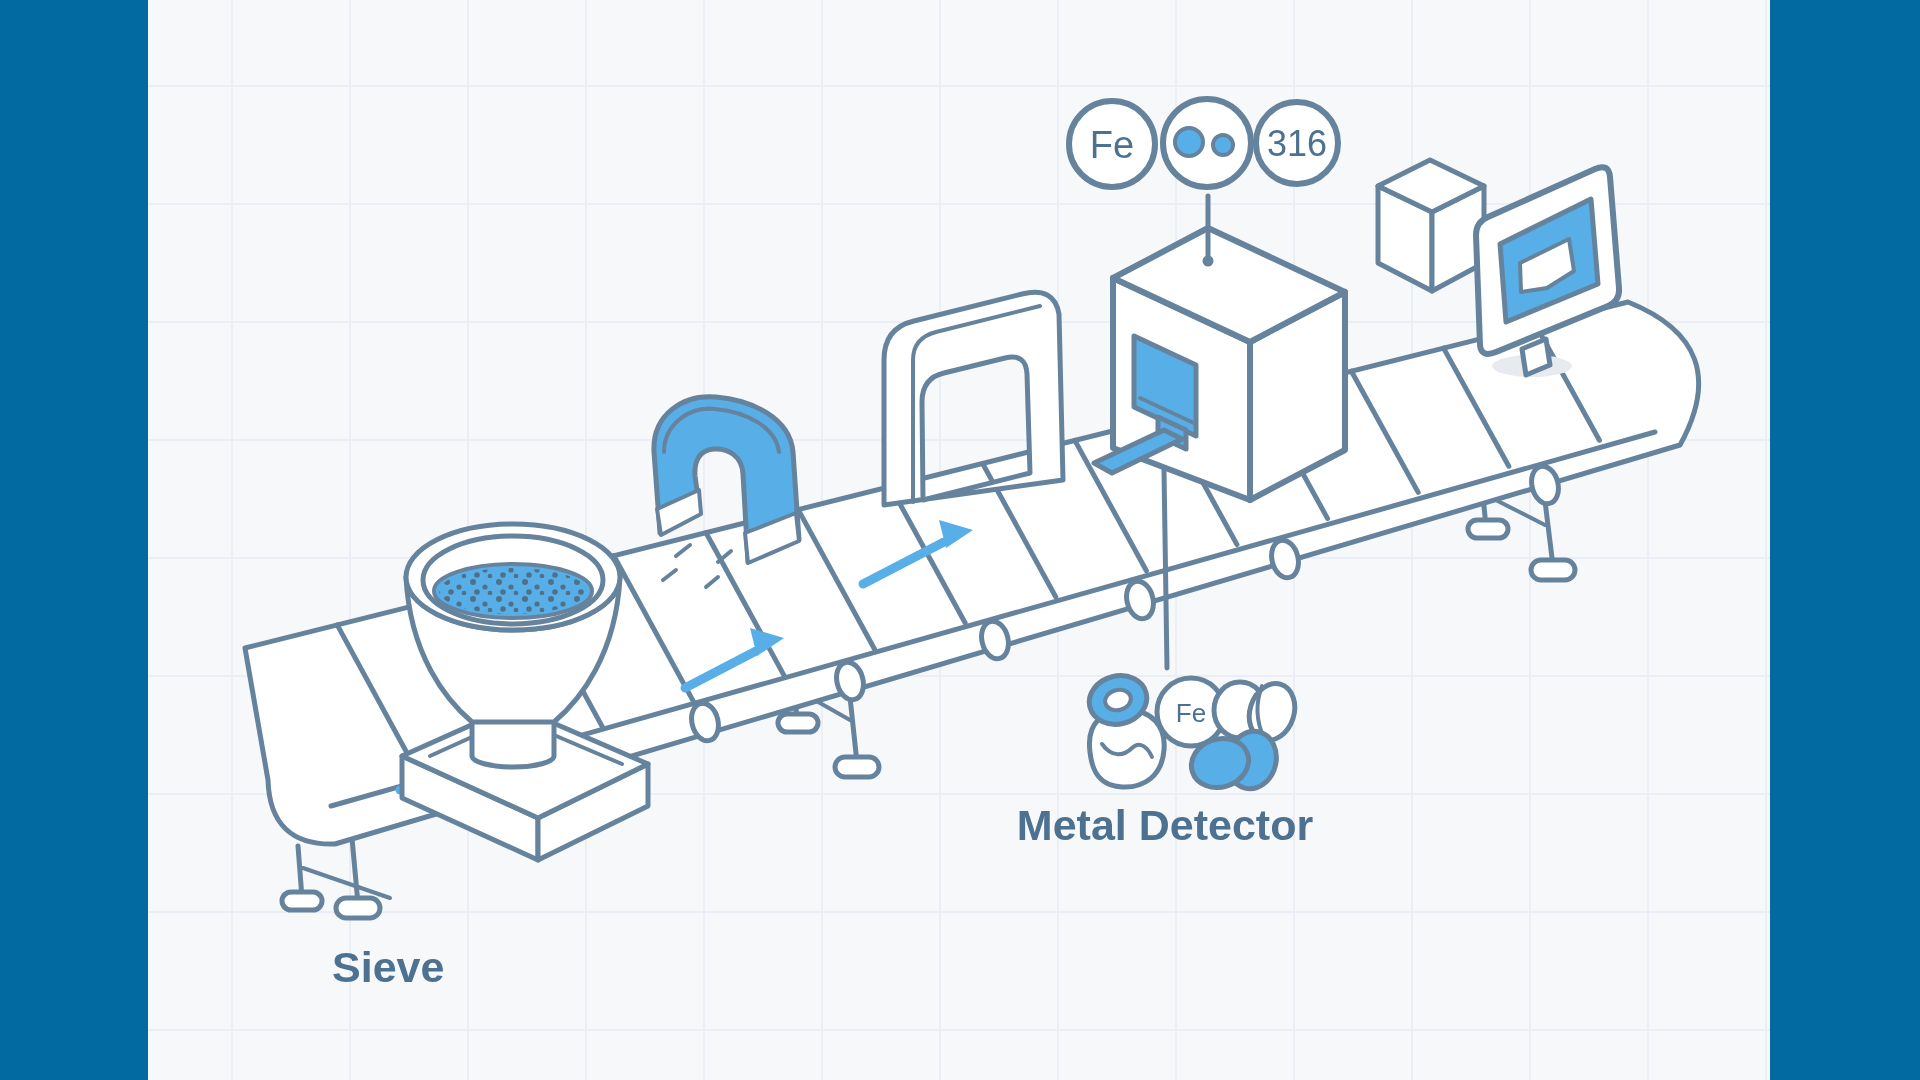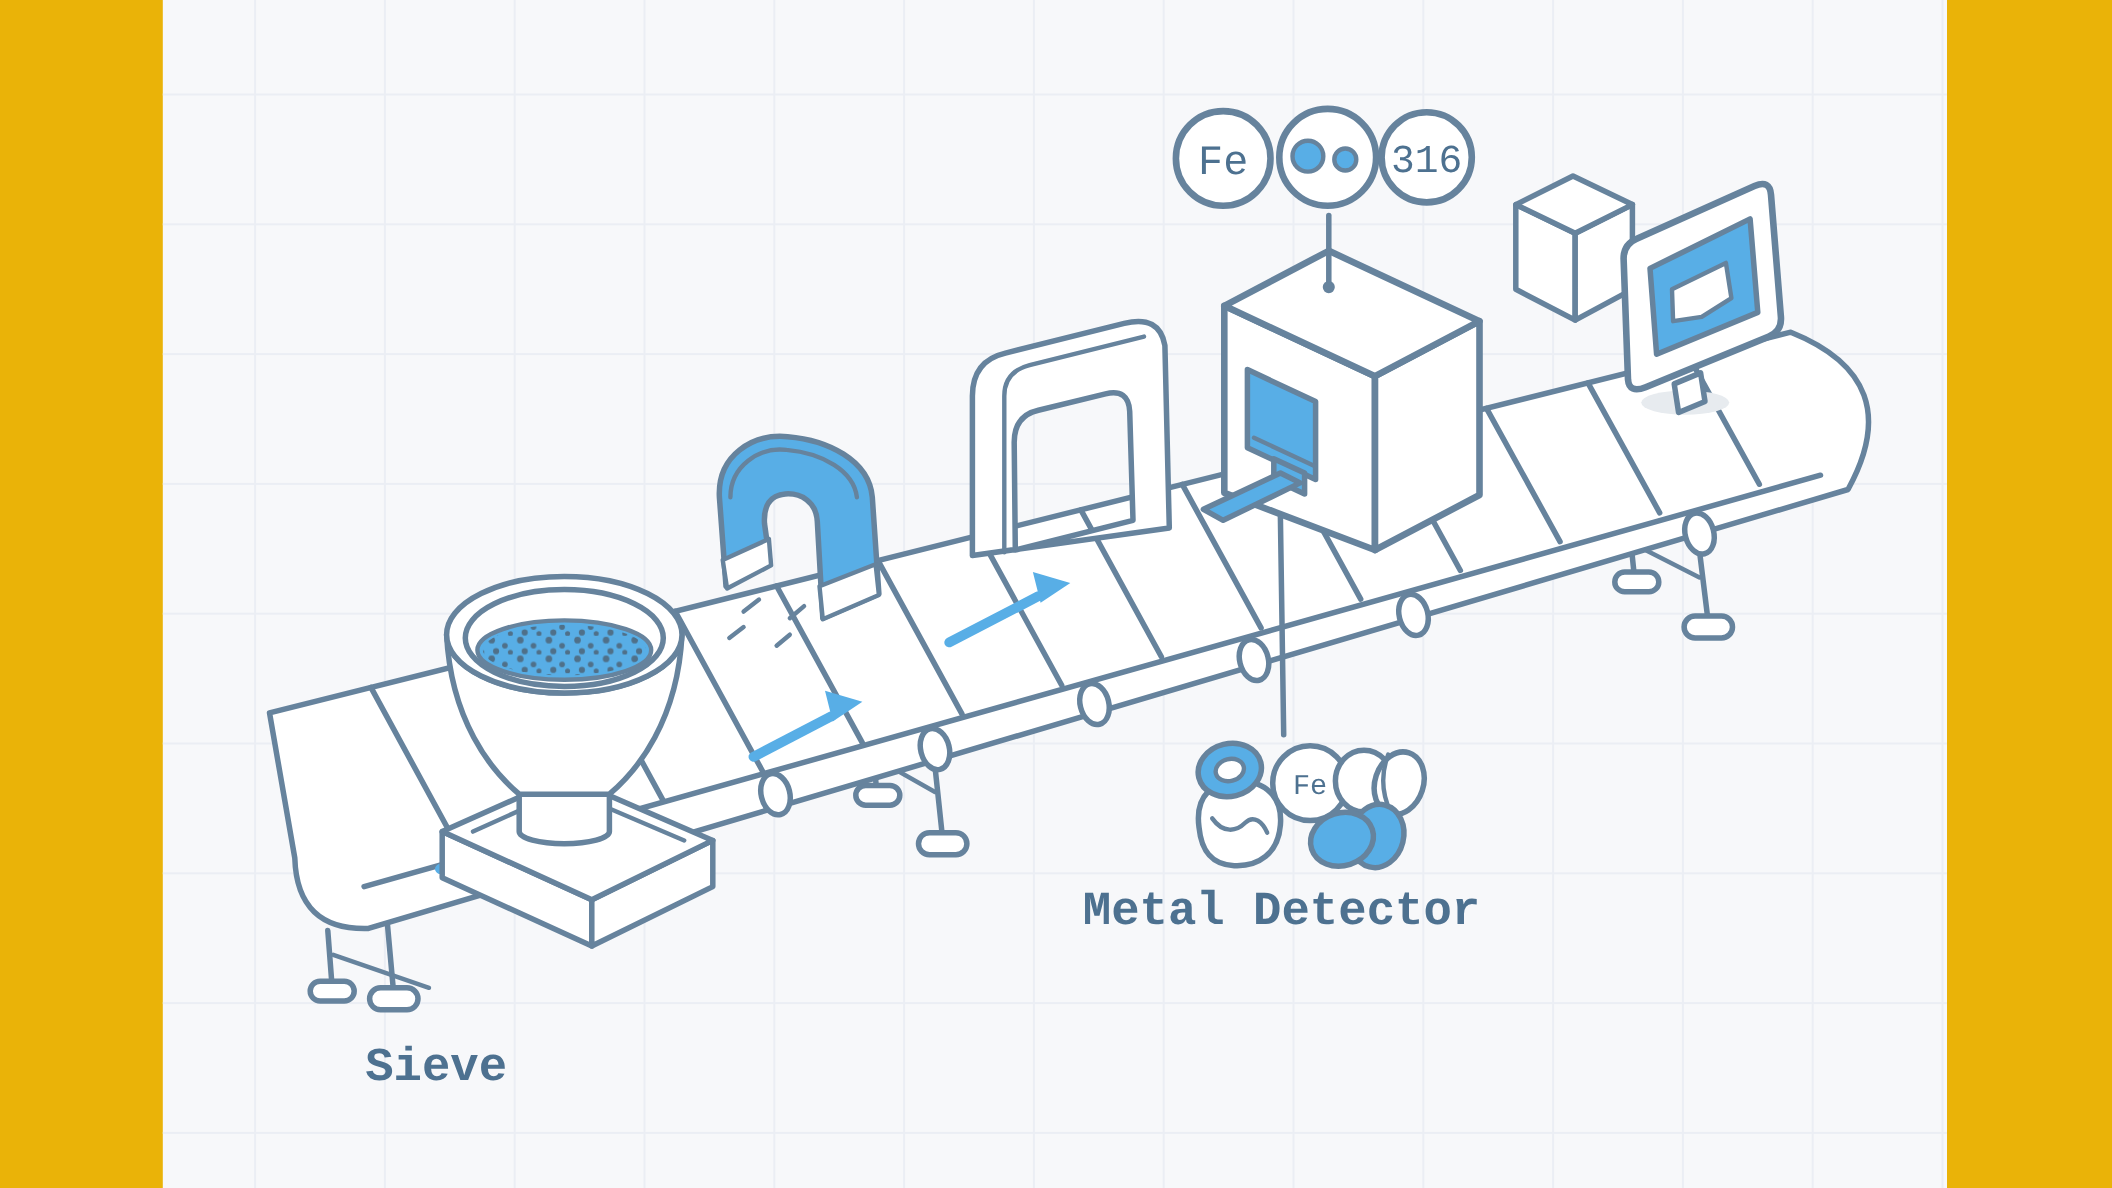--- a/index.html
+++ b/index.html
@@ -1,21 +1,21 @@
 <!DOCTYPE html>
 <html style="--stroke: #66839d; --text: #4d7190; --blue: #58aee6; --blue-deep: #3f8fc9; --canvas: #f7f8fa; --grid: #ebeef4; --shadow: #e7ebef; --dot: #4f7089; --white: #ffffff;"><head>
 <meta charset="utf-8">
 <style>
   :root{
     --stroke:#66839d; --text:#4d7190; --blue:#58aee6; --blue-deep:#3f8fc9;
     --canvas:#f7f8fa; --grid:#ebeef4; --shadow:#e7ebef; --dot:#4f7089; --white:#ffffff;
   }
   html,body{margin:0;padding:0;background:#ffffff;}
-  .stage{position:relative;width:1920px;height:1080px;background:#eab308;overflow:hidden;
-         font-family:Liberation Mono, monospace;}
+  .stage{position:relative;width:1920px;height:1080px;background:#0369a1;overflow:hidden;
+         font-family:Liberation Sans, sans-serif;}
   .canvas{position:absolute;left:148px;top:0;width:1622px;height:1080px;
     background-color:var(--canvas);
     background-image:linear-gradient(to right, var(--grid) 0 2px, transparent 2px),
                      linear-gradient(to bottom, var(--grid) 0 2px, transparent 2px);
     background-size:118px 118px;background-position:83px 85px;}
   svg{position:absolute;left:0;top:0;}
   .w   {fill:var(--white);stroke:var(--stroke);stroke-width:5;stroke-linejoin:round;stroke-linecap:round;}
   .w6  {fill:var(--white);stroke:var(--stroke);stroke-width:6;stroke-linejoin:round;stroke-linecap:round;}
   .b   {fill:var(--blue);stroke:var(--stroke);stroke-width:5;stroke-linejoin:round;stroke-linecap:round;}
   .b4  {fill:var(--blue);stroke:var(--stroke);stroke-width:4;stroke-linejoin:round;stroke-linecap:round;}

